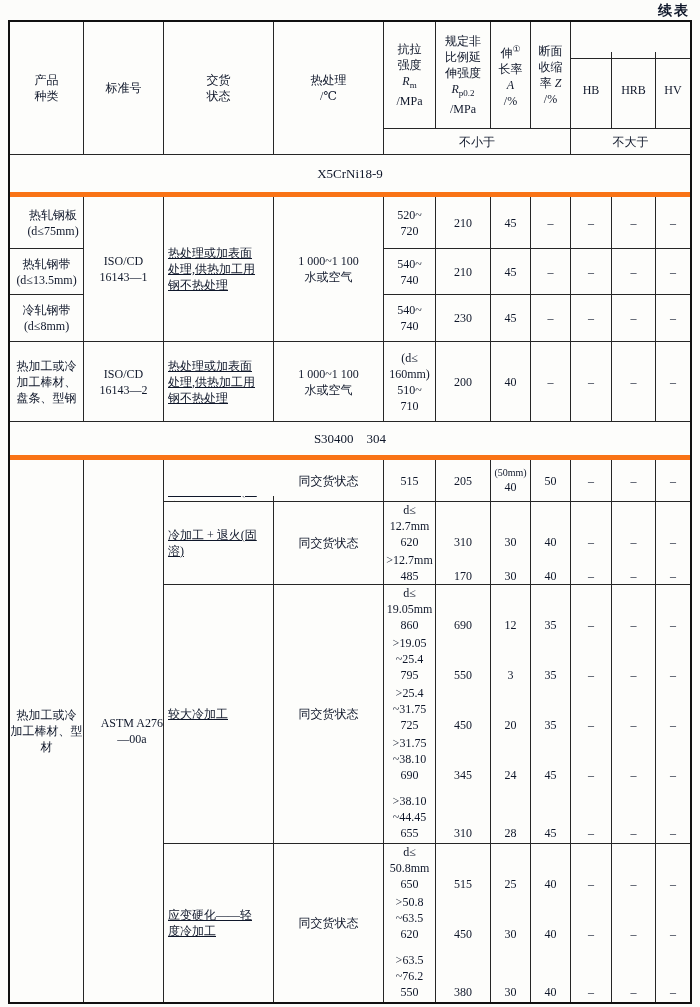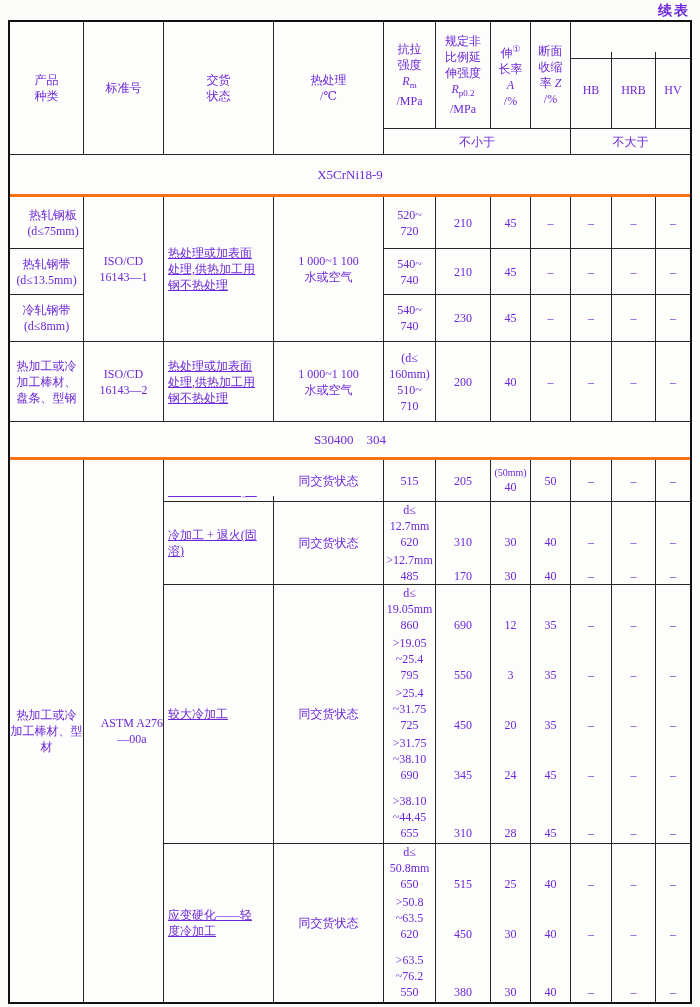--- a/index.html
+++ b/index.html
@@ -1,36 +1,36 @@
 <!DOCTYPE html>
 <html><head>
 <meta charset="utf-8">
 <style>
   html,body{margin:0;padding:0;background:#e8e7e2;}
   .page{position:relative;width:700px;height:1007px;background:#fcfcfa;
-        font-family:"Liberation Serif","DejaVu Serif",serif;color:#6d28d9;overflow:hidden;}
+        font-family:"Liberation Serif","DejaVu Serif",serif;color:#0f172a;overflow:hidden;}
   .cont-label{position:absolute;top:2px;right:10px;font-weight:bold;font-size:14px;letter-spacing:2px;}
 
   .table{position:absolute;left:8px;top:20px;width:680px;border:2px solid #111;box-sizing:content-box;background:#fdfdfb;}
 
   .band{display:grid;grid-template-columns:74px 80px 110px 110px 52px 55px 40px 40px 41px 44px 34px;}
   .bandH{grid-template-rows:30px 77px 26px;}
   .band123{grid-template-rows:52px 46px 47px;}
   .band4{grid-template-rows:80px;}
   .band58{grid-template-rows:42px 83px 259px 158px;}
 
   .c{box-sizing:border-box;border-right:1px solid #262626;border-bottom:1px solid #262626;
      display:flex;flex-direction:column;align-items:center;justify-content:center;
      text-align:center;font-size:12px;line-height:16px;overflow:hidden;}
   .c .t{white-space:pre-line;}
   .left{align-items:flex-start;text-align:left;padding:2px 4px;text-decoration:underline;}
   .br0{border-right:none;}
   .bb0{border-bottom:none;}
 
-  .sect{height:100%;box-sizing:border-box;border-bottom:3px solid #f97316;
+  .sect{height:100%;box-sizing:border-box;border-bottom:5px solid #f97316;
         display:flex;align-items:center;justify-content:center;font-size:13px;}
   .sectwrap{height:42px;}
   .sectwrap2{height:38px;}
 
   
   .h-product{grid-column:1;grid-row:1/4;}
   .h-standard{grid-column:2;grid-row:1/4;}
   .h-delivery{grid-column:3;grid-row:1/4;}
   .h-heat{grid-column:4;grid-row:1/4;}
   .h-rm{grid-column:5;grid-row:1/3;}

